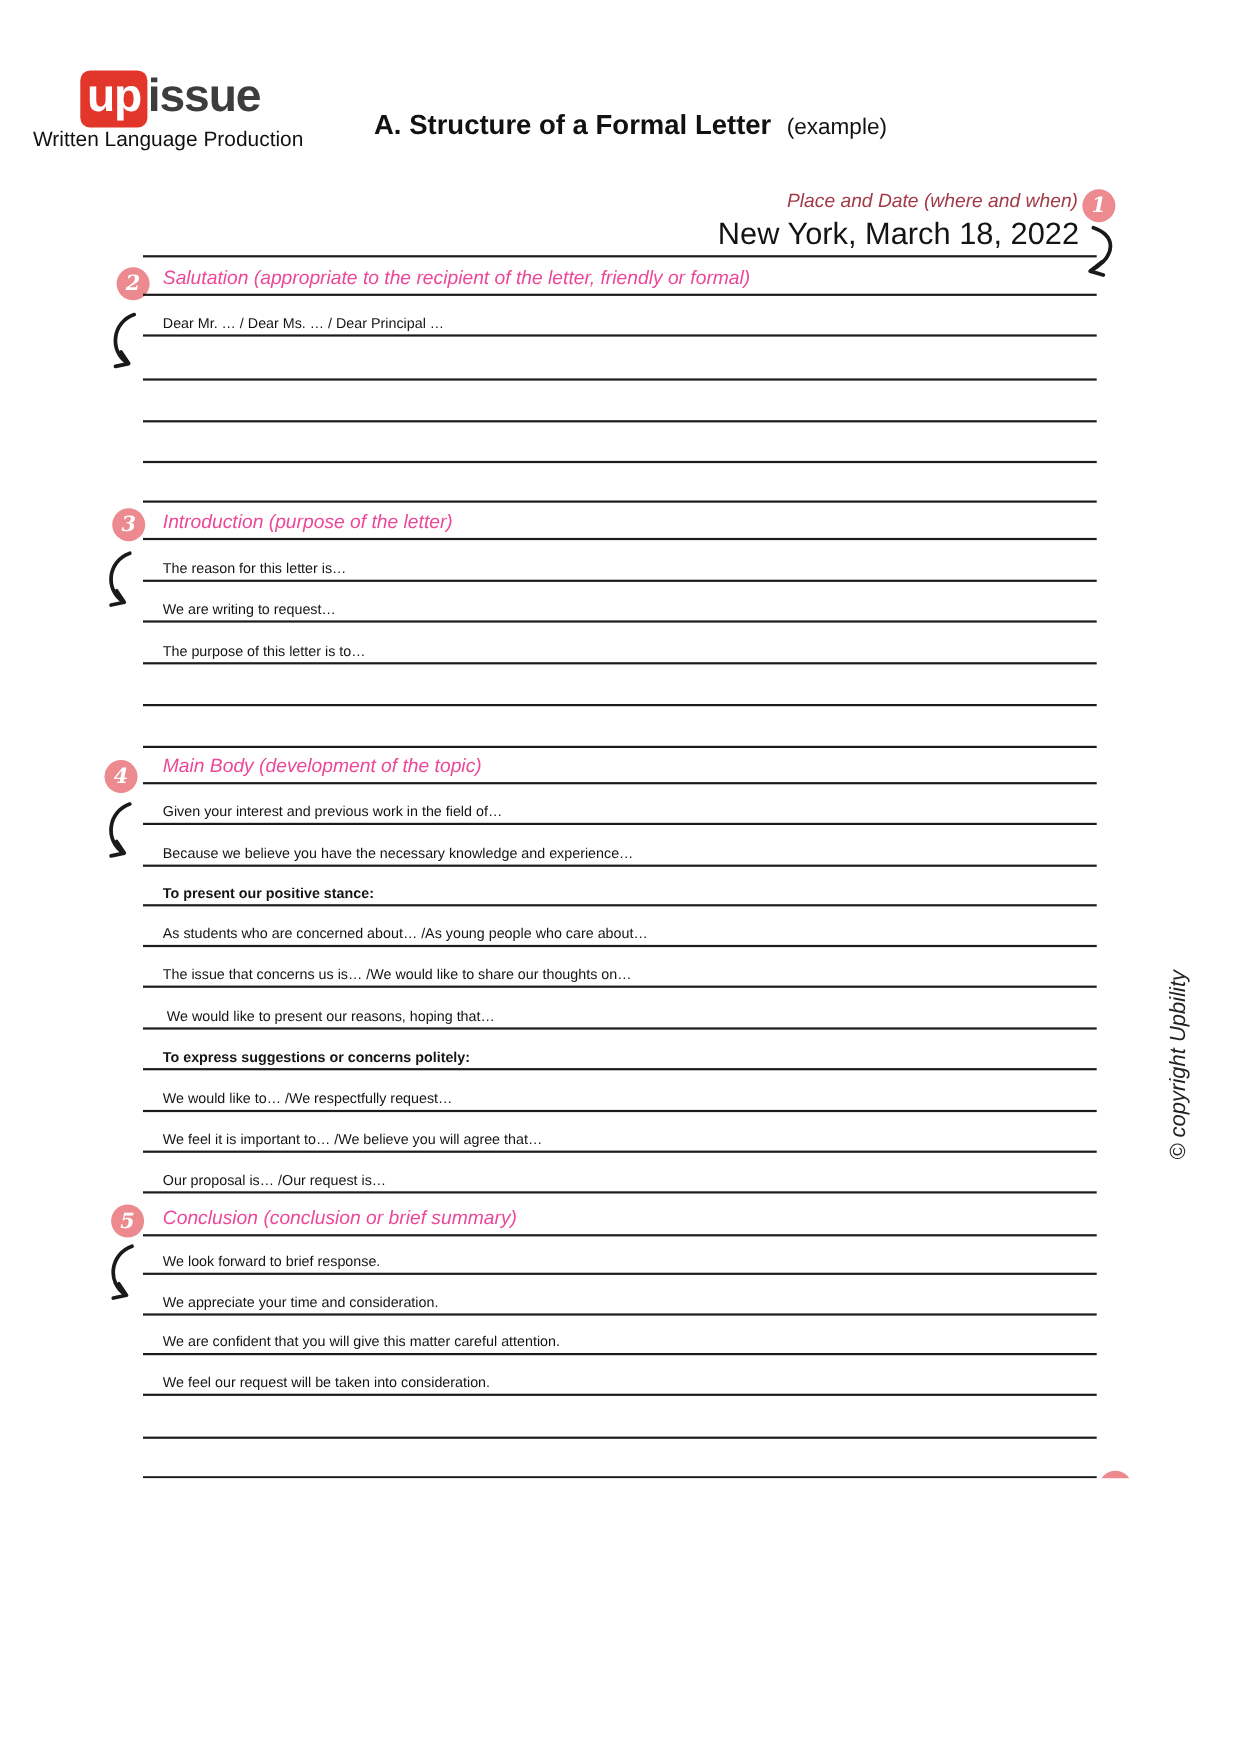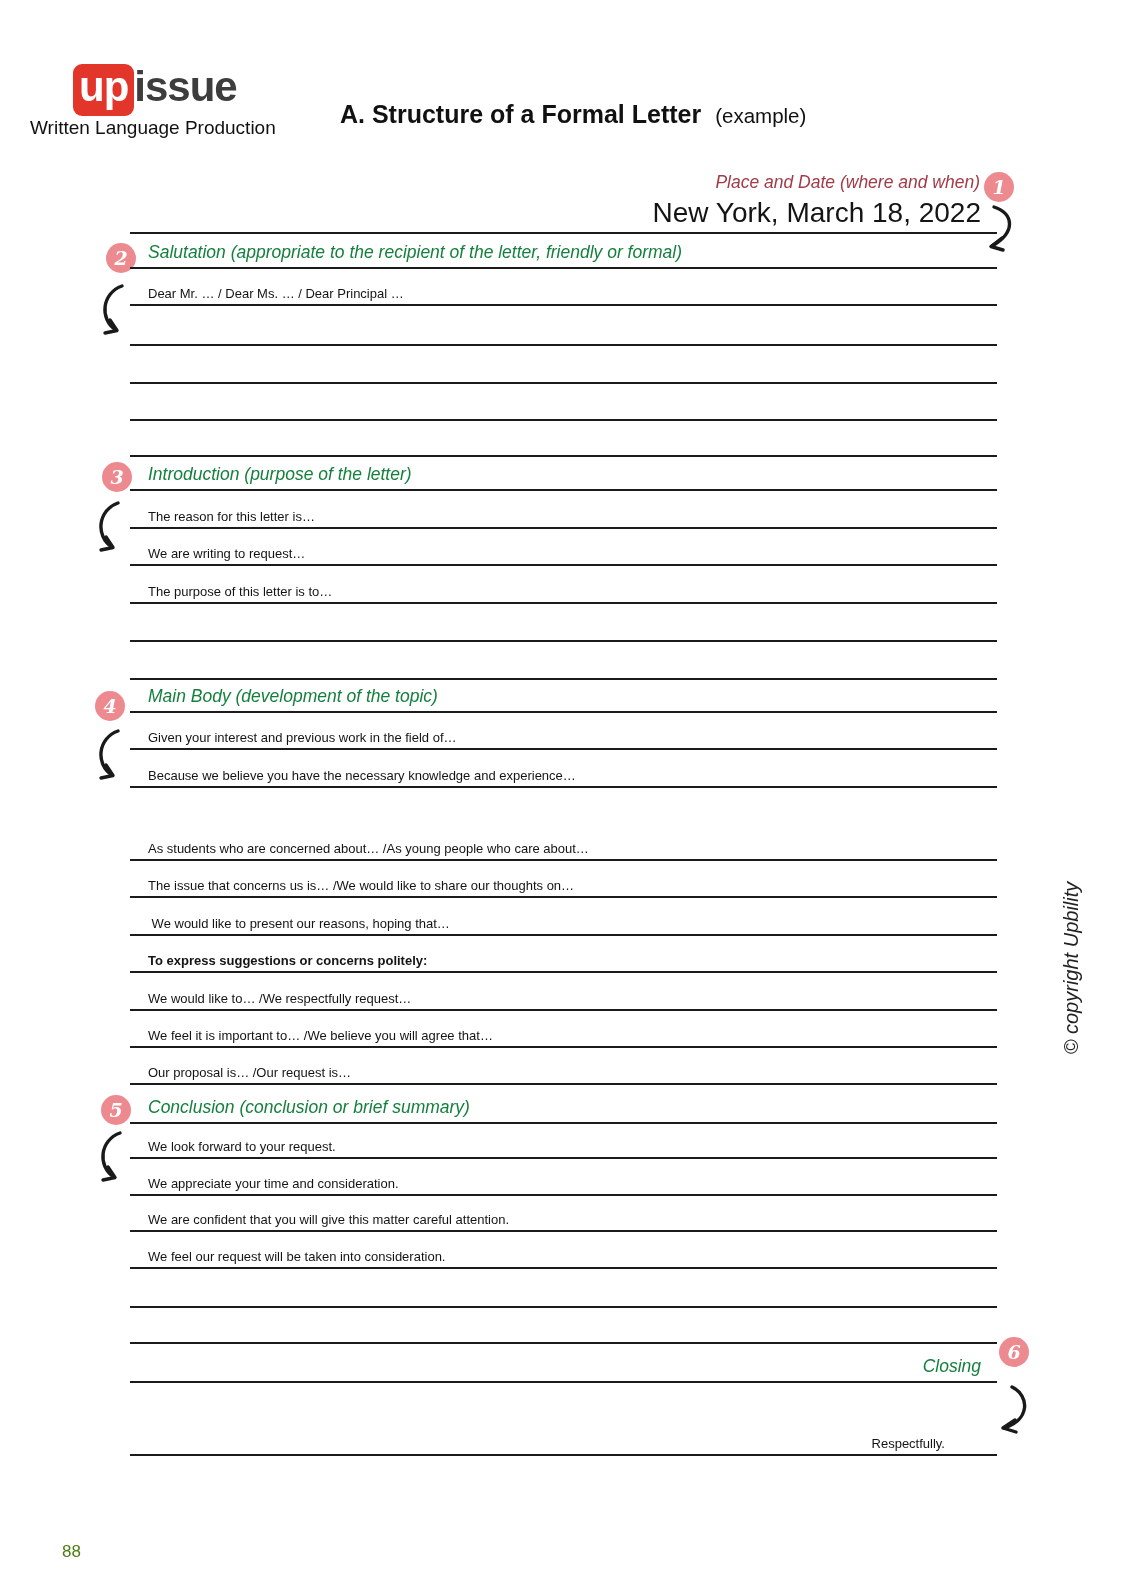--- a/index.html
+++ b/index.html
@@ -1,19 +1,19 @@
 <!DOCTYPE html>
 <html><head>
 <meta charset="utf-8">
 <style>
   html,body{margin:0;padding:0;background:#ffffff;}
   .sheet{
     position:relative;
     width:1125px;
-    height:1591px;
+    height:1344px;
     background:#ffffff;
     font-family:"Liberation Sans", sans-serif;
     color:#141414;
     overflow:hidden;
   }
   
   .logo{position:absolute;left:73px;top:64px;display:flex;align-items:flex-start;line-height:1;}
   .logo-box{background:#e2362b;color:#ffffff;font-weight:bold;font-size:42px;
     padding:2px 6px 8px 6px;border-radius:9px;letter-spacing:-1px;}
   .logo-rest{color:#3d3d3d;font-weight:bold;font-size:42px;letter-spacing:-1px;padding-top:2px;}
@@ -25,21 +25,21 @@
   .row{
     position:absolute;left:130px;width:867px;height:34px;
     border-bottom:2px solid #1b1b1b;
     display:flex;align-items:flex-end;
     padding:0 0 3px 18px;box-sizing:border-box;
     font-size:13px;color:#141414;white-space:pre;
   }
   .row.bold{font-weight:bold;}
   .row.right{justify-content:flex-end;padding-left:0;}
   .row.big{font-size:28px;}
-  .row.label{height:27px;font-style:italic;font-size:17.5px;color:#15803d;padding-bottom:4px;}
+  .row.label{height:27px;font-style:italic;font-size:17.5px;color:#ec4899;padding-bottom:4px;}
 
   .floating-label{
     position:absolute;left:600px;top:172px;width:380px;text-align:right;
     font-style:italic;font-size:17.5px;color:#a23b47;
   }
 
   
   .num{
     position:absolute;width:30px;height:30px;border-radius:50%;
     background:#ec8a90;color:#ffffff;
@@ -104,31 +104,32 @@
   <div class="row" style="top:646px;"></div>
 
   <div class="num" style="left:95px;top:691px;">4</div>
   <div class="row label" style="top:686px;">Main Body (development of the topic)</div>
   <div class="row" style="top:716px;">Given your interest and previous work in the field of…</div>
   <svg class="arrow" style="left:92px;top:726px;" width="42" height="58" viewBox="0 0 42 54">
     <path d="M26,3 C6,10 3,36 20,47"></path>
     <path d="M14,37 L21,47.5 L9,50"></path>
   </svg>
   <div class="row" style="top:754px;">Because we believe you have the necessary knowledge and experience…</div>
+  <div class="row bold" style="top:790px;">To present our positive stance:</div>
   <div class="row" style="top:827px;">As students who are concerned about… /As young people who care about…</div>
   <div class="row" style="top:864px;">The issue that concerns us is… /We would like to share our thoughts on…</div>
   <div class="row" style="top:902px;"> We would like to present our reasons, hoping that…</div>
   <div class="row bold" style="top:939px;">To express suggestions or concerns politely:</div>
   <div class="row" style="top:977px;">We would like to… /We respectfully request…</div>
   <div class="row" style="top:1014px;">We feel it is important to… /We believe you will agree that…</div>
   <div class="row" style="top:1051px;">Our proposal is… /Our request is…</div>
 
   <div class="num" style="left:101px;top:1095px;">5</div>
   <div class="row label" style="top:1097px;text-align:center;">Conclusion (conclusion or brief summary)</div>
-  <div class="row" style="top:1125px;">We look forward to your request.</div>
+  <div class="row" style="top:1125px;">We look forward to brief response.</div>
   <svg class="arrow" style="left:94px;top:1128px;" width="42" height="58" viewBox="0 0 42 54">
     <path d="M26,3 C6,10 3,36 20,47"></path>
     <path d="M14,37 L21,47.5 L9,50"></path>
   </svg>
   <div class="row" style="top:1162px;">We appreciate your time and consideration.</div>
   <div class="row" style="top:1198px;">We are confident that you will give this matter careful attention.</div>
   <div class="row" style="top:1235px;">We feel our request will be taken into consideration.</div>
   <div class="row" style="top:1274px;"></div>
   <div class="row" style="top:1310px;"></div>
 

